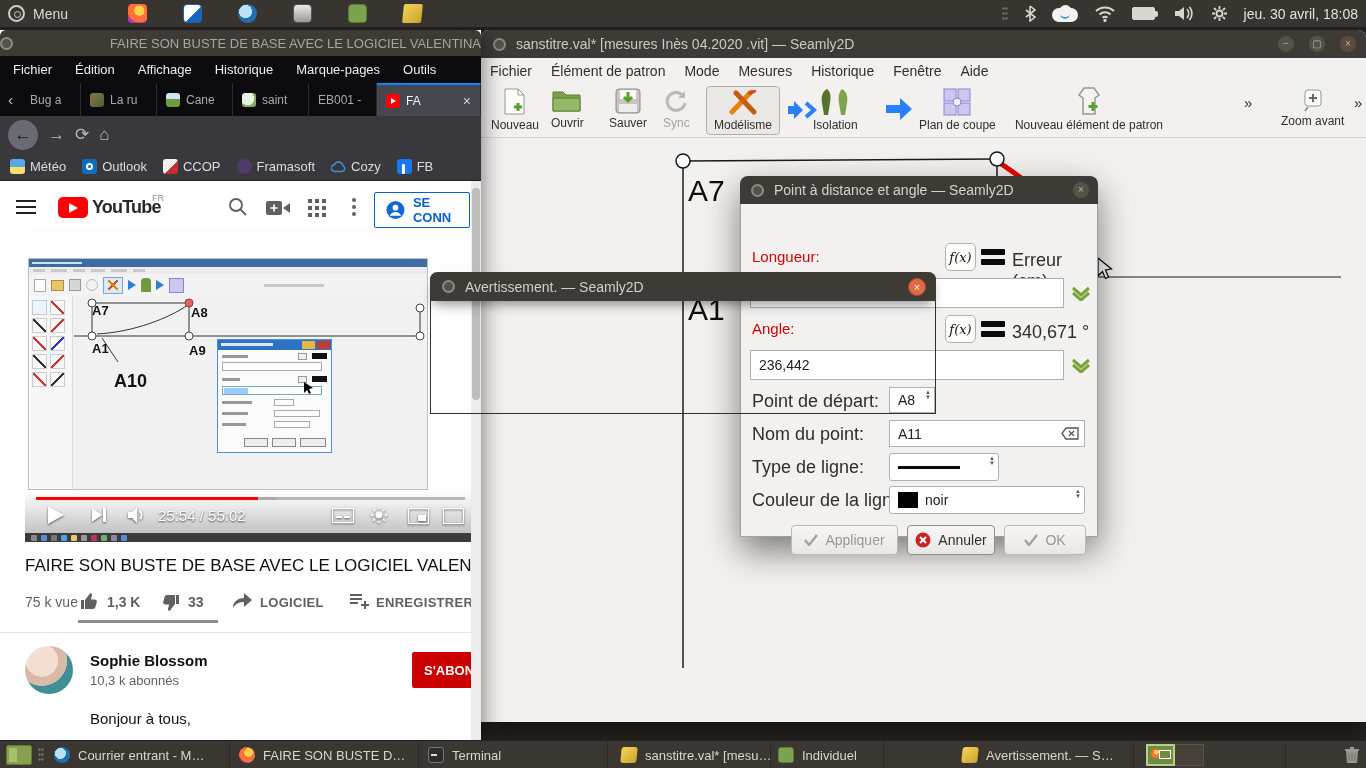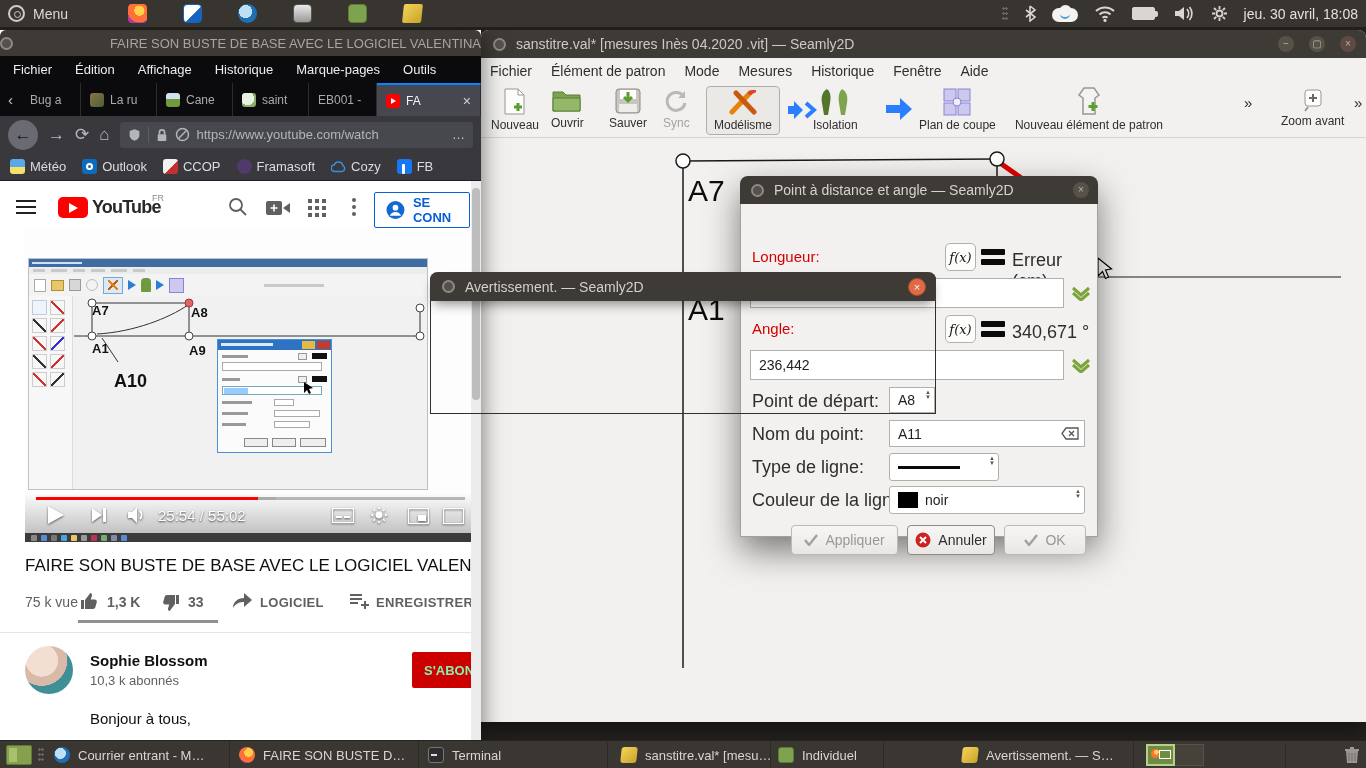--- a/index.html
+++ b/index.html
@@ -55,21 +55,21 @@
   .yt-sup{left:152px;top:193px;font-size:9px;color:#909090;}
   .signin{left:374px;top:192px;width:96px;height:36px;border:1px solid #065fd4;border-radius:2px;
     display:flex;align-items:center;gap:8px;padding-left:11px;color:#065fd4;font-weight:bold;font-size:13px;overflow:hidden;background:#fff;}
   .yt-title{left:25px;top:556px;width:446px;font-size:17px;color:#0f0f0f;white-space:nowrap;overflow:hidden;}
   .yt-grey{color:#606060;font-size:14px;}
   .yt-action{display:flex;align-items:center;gap:7px;color:#606060;font-size:13px;font-weight:bold;letter-spacing:.3px;}
   .ratio-bar{left:78px;top:620px;width:140px;height:3px;background:#909090;}
   .yt-divider{left:0;top:632px;width:471px;height:1px;background:#e5e5e5;}
   .avatar{left:25px;top:646px;width:48px;height:48px;border-radius:50%;
     background:radial-gradient(circle at 35% 30%,#f3ded2 0 35%,#d9b9a8 36% 55%,#3f8f96 56% 100%);}
-  .subscribe{left:412px;top:652px;width:69px;height:36px;background:#c00;color:#86efac;font-weight:bold;font-size:13px;
+  .subscribe{left:412px;top:652px;width:69px;height:36px;background:#c00;color:#ffffff;font-weight:bold;font-size:13px;
     display:flex;align-items:center;padding-left:12px;overflow:hidden;border-radius:2px;}
 
   
   .video{left:25px;top:229px;width:456px;height:312px;background:#fdfdfd;overflow:hidden;}
   .mini-bar{background:#c9c9c9;height:3px;}
   .ctrl{filter:drop-shadow(0 1px 1px rgba(0,0,0,.6));}
   .ctrl-time{color:#fff;font-size:15px;text-shadow:0 1px 2px rgba(0,0,0,.7);}
   .mini-label{position:absolute;font-size:13px;font-weight:bold;color:#111;}
   .vt-strip{left:25px;top:533px;width:456px;height:9px;background:#3b3b3b;display:flex;gap:4px;align-items:center;padding-left:6px;}
   .vt-strip i{width:6px;height:6px;border-radius:1px;display:block;}
@@ -236,36 +236,20 @@
           </span>
         <span style="flex:1">FA</span>
         <span style="font-size:14px;color:#d2d2d8">×</span>
       </div>
     </div>
     <div class="ff-navbar">
       <span style="width:30px;height:30px;border-radius:50%;background:#6a6a72;display:flex;align-items:center;justify-content:center;color:#17171b;font-size:17px">←</span>
       <span class="nav-glyph">→</span>
       <span class="nav-glyph">⟳</span>
       <span class="nav-glyph">⌂</span>
-      <div class="urlbar">
-        <svg width="13" height="14" viewBox="0 0 16 16">
-            <path d="M8 1l6 2v5c0 4-3 6-6 7-3-1-6-3-6-7V3z" fill="#b4b4ba"></path>
-          </svg>
-        <span style="width:1px;height:16px;background:#5c5c63"></span>
-        <svg width="12" height="14" viewBox="0 0 14 16">
-            <rect x="2" y="7" width="10" height="8" rx="1" fill="#b4b4ba"></rect>
-            <path d="M4 7V5a3 3 0 0 1 6 0v2" fill="none" stroke="#b4b4ba" stroke-width="2"></path>
-          </svg>
-        <svg width="15" height="15" viewBox="0 0 16 16">
-            <circle cx="8" cy="8" r="6.4" fill="none" stroke="#b4b4ba" stroke-width="1.6"></circle>
-            <path d="M3.5 12.5L12.5 3.5" stroke="#b4b4ba" stroke-width="1.6"></path>
-          </svg>
-        <span style="flex:1">https://www.youtube.com/watch</span>
-        <span style="color:#c7c7cd">…</span>
-      </div>
     </div>
     <div class="ff-bookmarks">
       <span class="bm">
           <span class="bm-ic" style="background:linear-gradient(#58a9e8 55%,#f7e06a 56%)"></span>
           <span>Météo</span>
         </span>
       <span class="bm">
           <span class="bm-ic" style="background:#0f6cbd;display:flex;align-items:center;justify-content:center">
             <span style="width:7px;height:7px;border:2px solid #fff;border-radius:50%"></span>
           </span>

